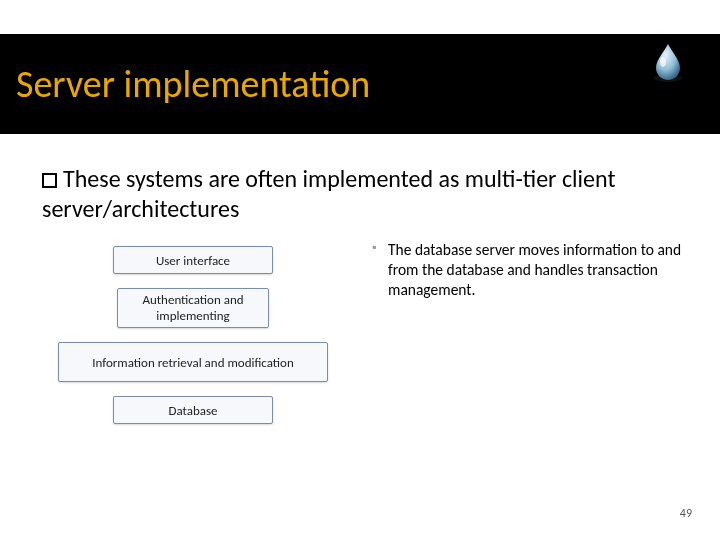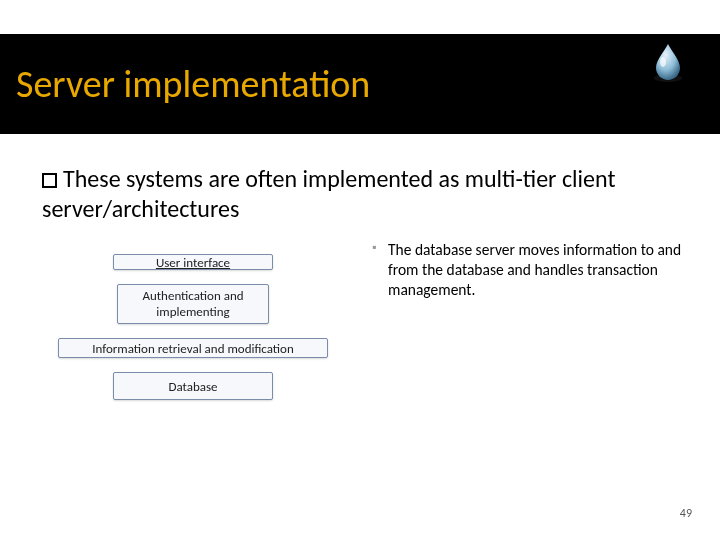--- a/index.html
+++ b/index.html
@@ -65,33 +65,32 @@
     border-radius: 2px;
     font-size: 13px;
     color: #222;
     display: flex;
     align-items: center;
     justify-content: center;
     box-shadow: 0 1px 2px rgba(0,0,0,0.15);
   }
   .t1 .box.single {
     width: 160px;
-    height: 16px;
-    margin: 8px auto;
-    text-decoration: underline;
+    height: 28px;
+    margin: 0 auto;
   }
   .t2 {
     display: flex;
     gap: 24px;
     justify-content: center;
   }
   .t2 .box { width: 152px; height: 40px; text-align: center; line-height: 1.2; padding: 2px 4px; }
   .t3 .box.wide {
     width: 270px;
-    height: 20px;
+    height: 40px;
     margin: 0 auto;
   }
   .t4 .box.mid {
     width: 200px;
     height: 28px;
     margin: 0 auto;
   }
   .t4 .box.mid2 {
     width: 160px;
     height: 28px;

